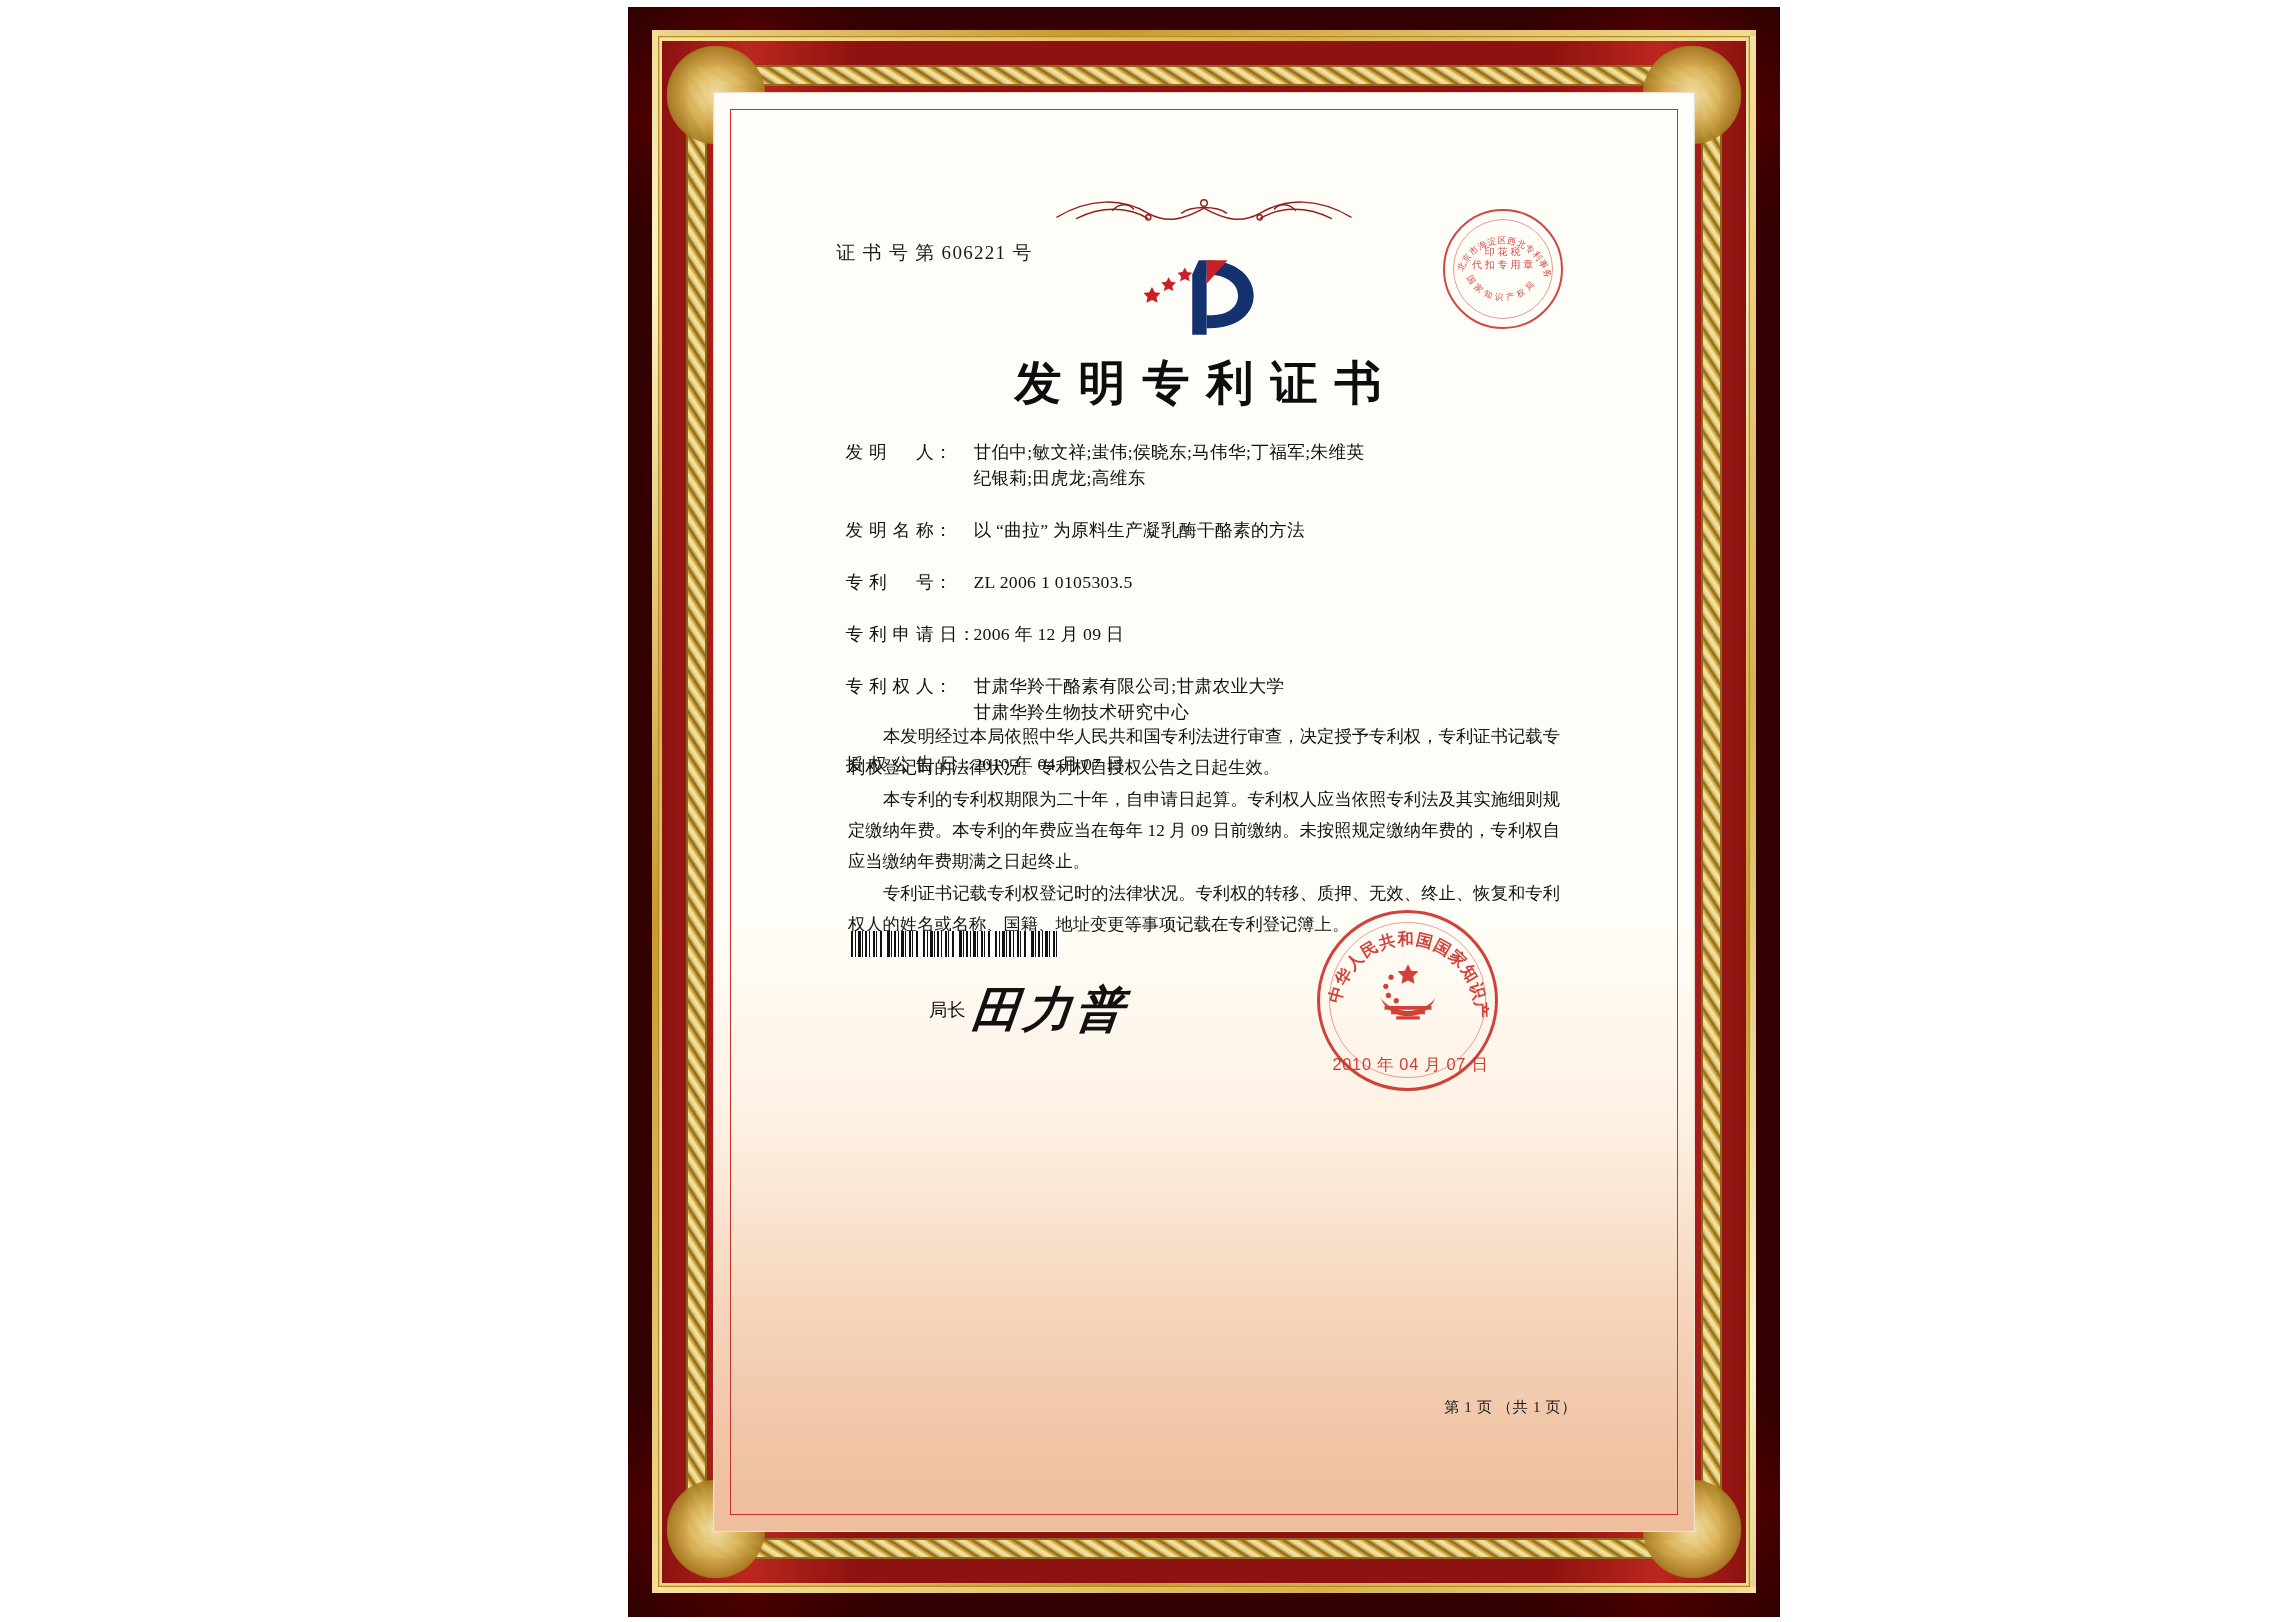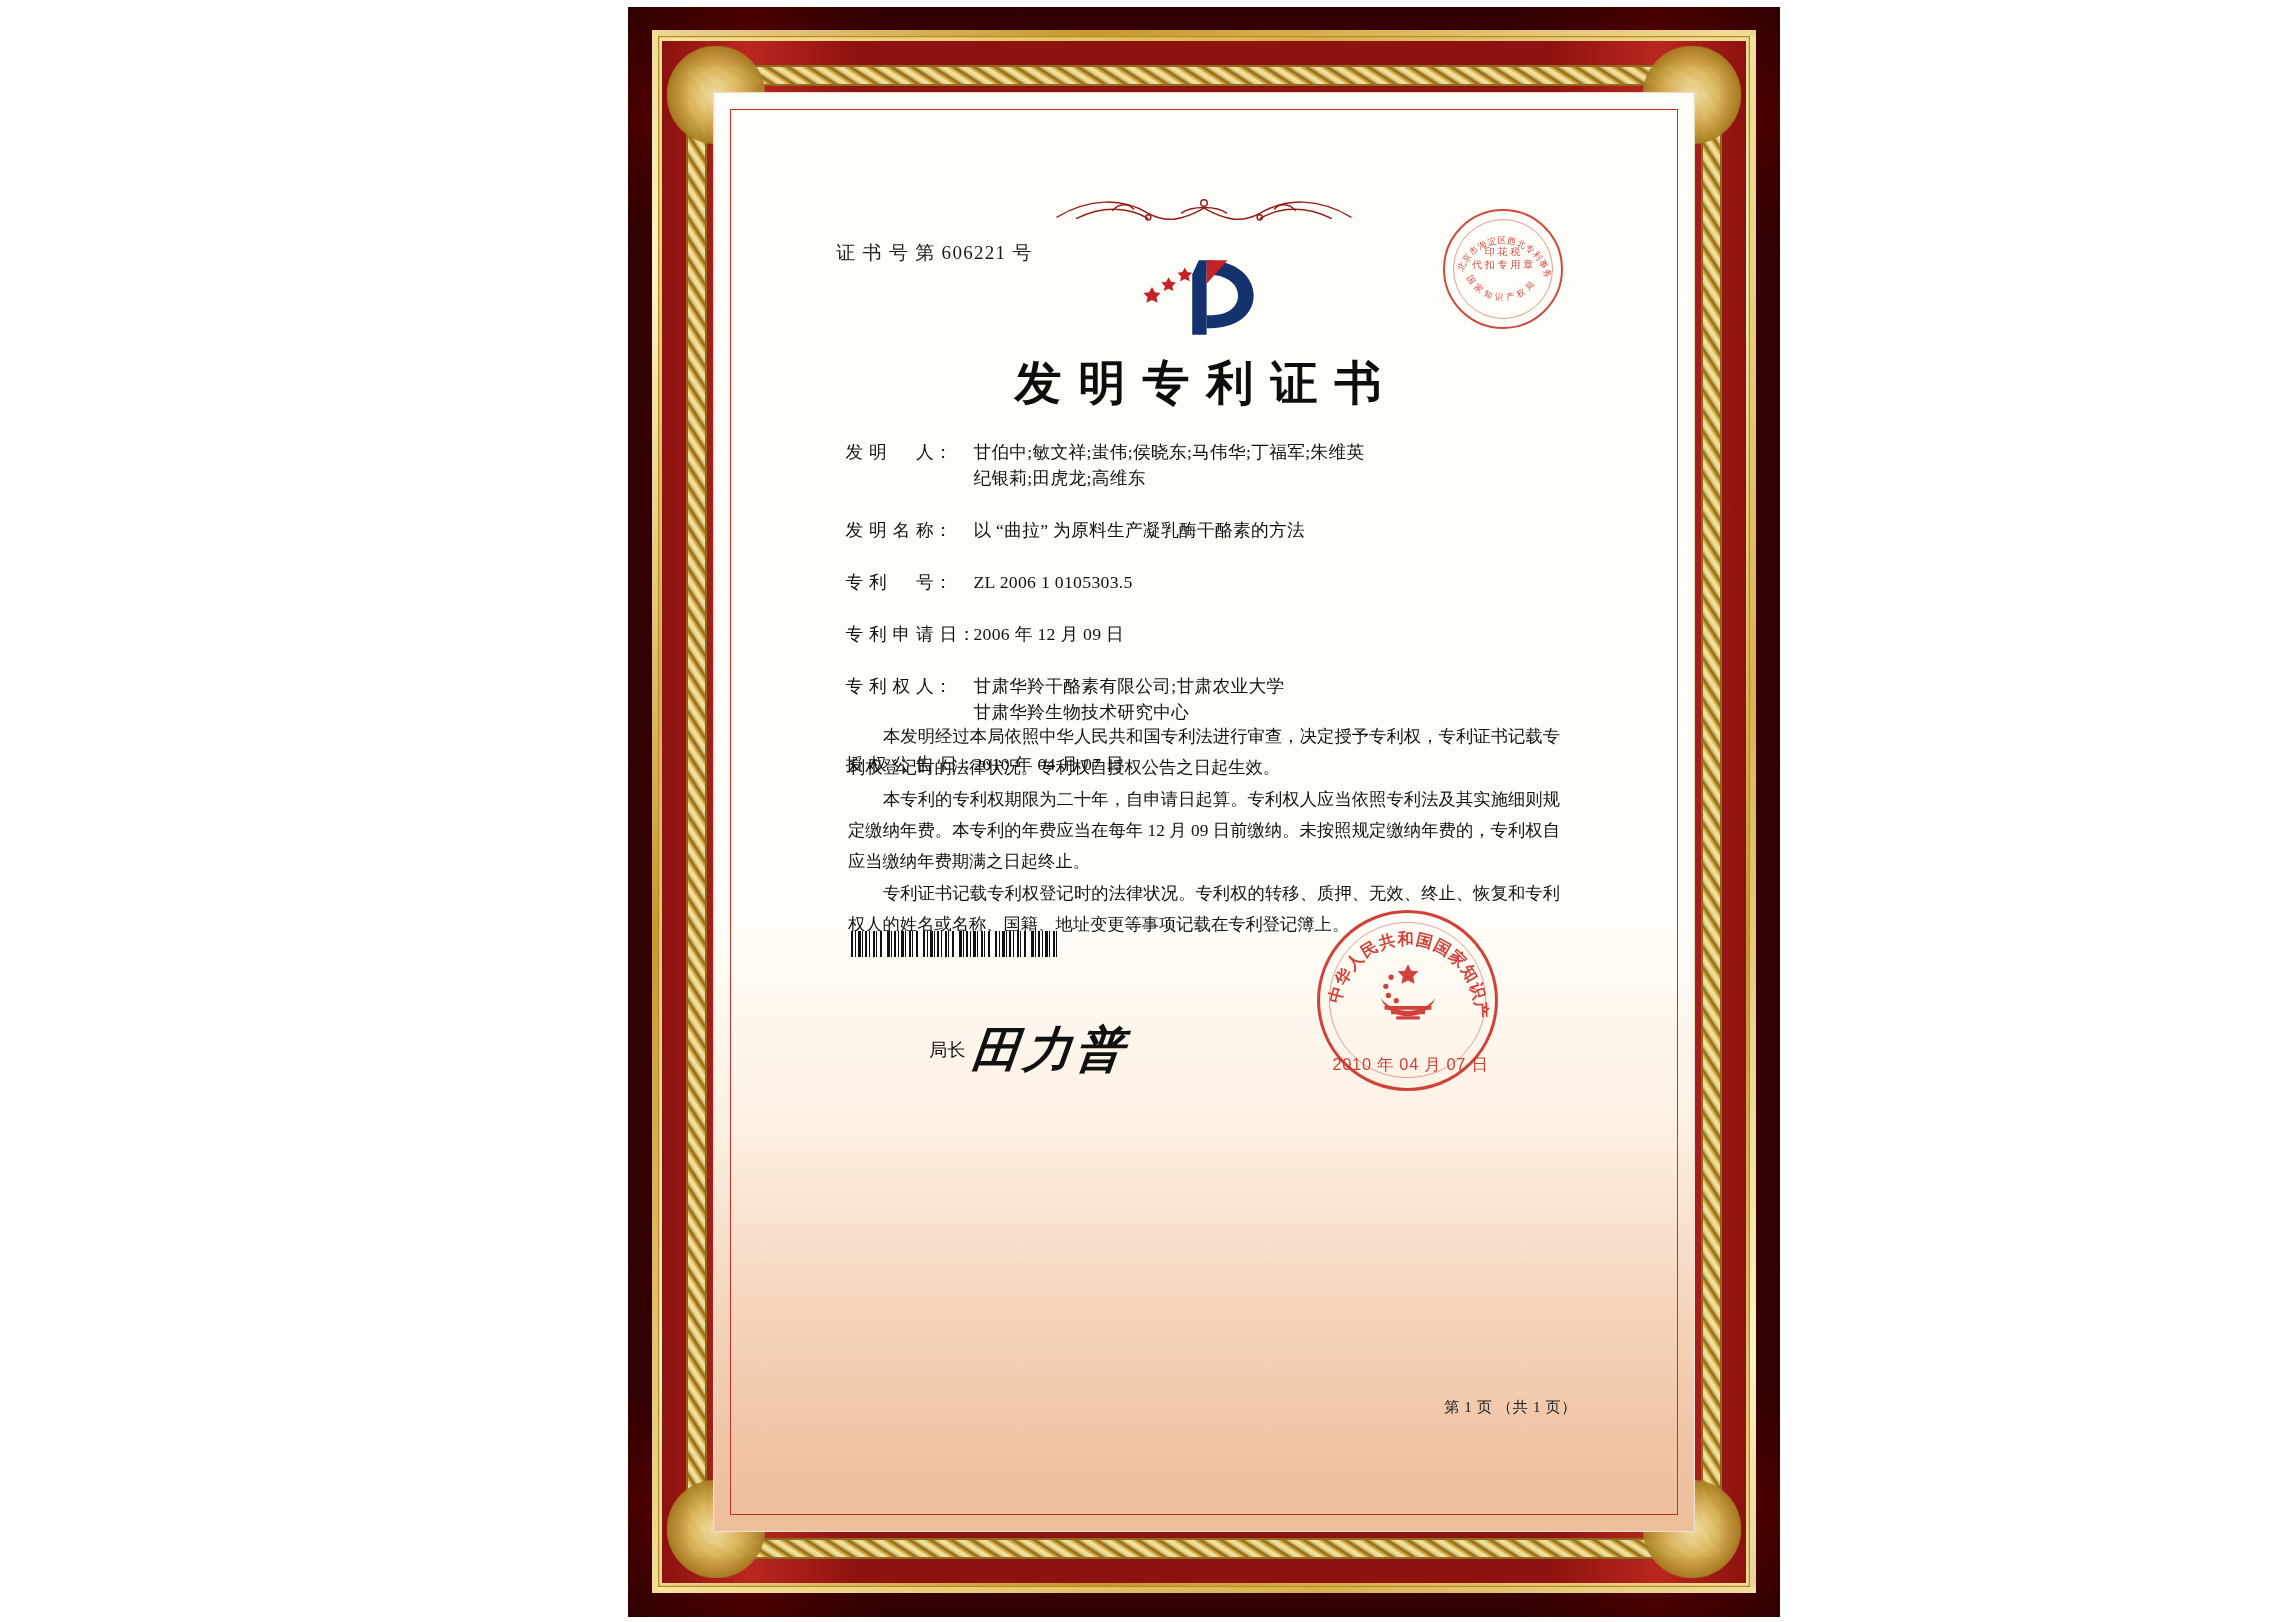--- a/index.html
+++ b/index.html
@@ -245,21 +245,20 @@
         #111 11px, #111 11.8px, #fff 11.8px, #fff 14.4px);
   }
 
   
   .signature-row {
     position: absolute;
     left: 98px;
     top: 775px;
     display: flex;
     align-items: center;
-    margin-top: 40px;
   }
   .signature-label {
     font-size: 18.3px;
     color: #111;
     margin-right: 6.5px;
   }
   .signature-script {
     font-family: "DejaVu Serif", serif;
     font-size: 48px;
     font-weight: bold;

